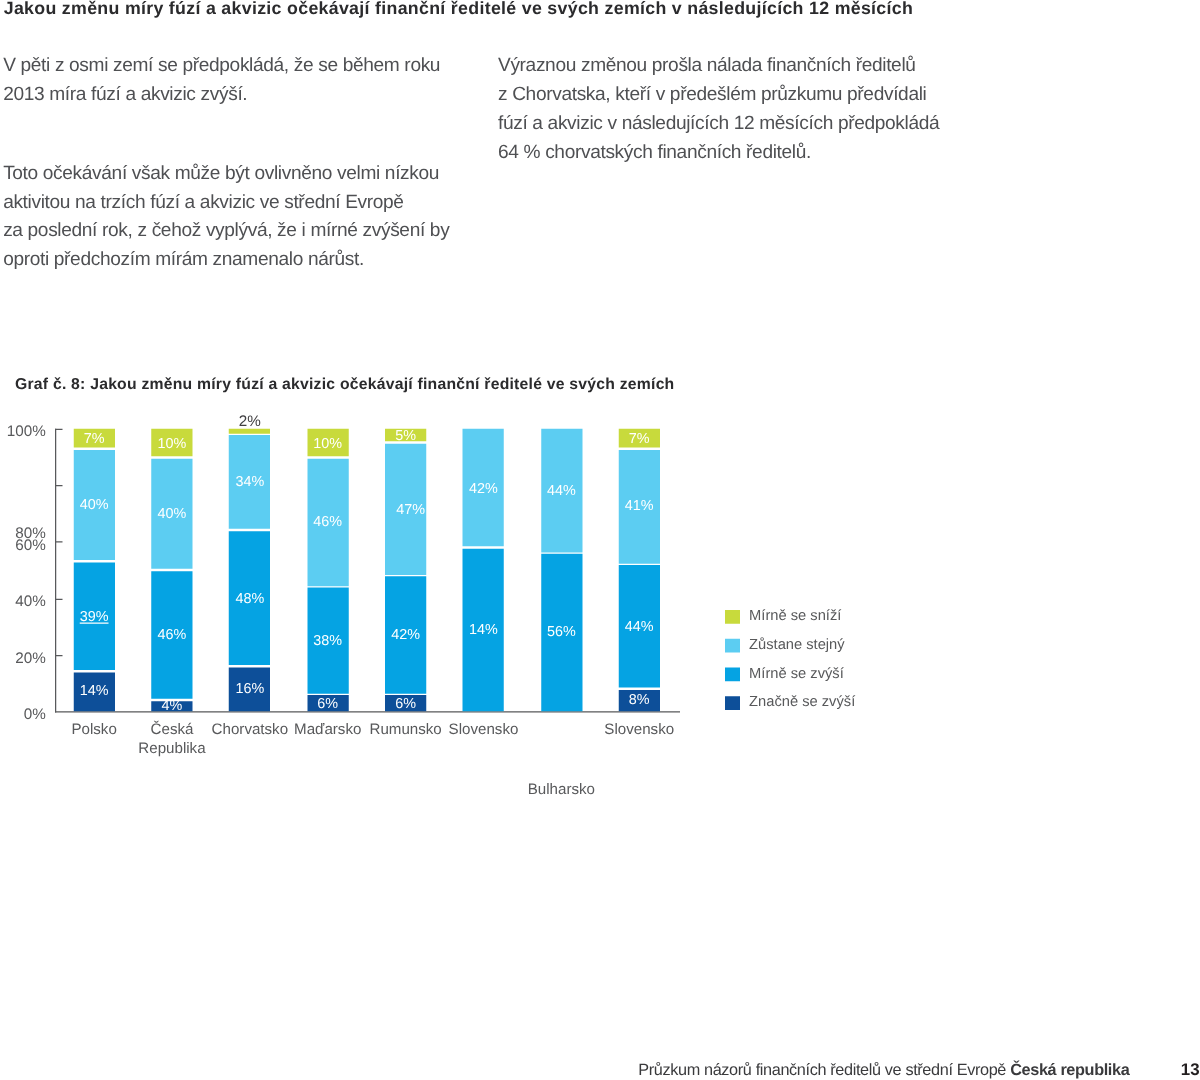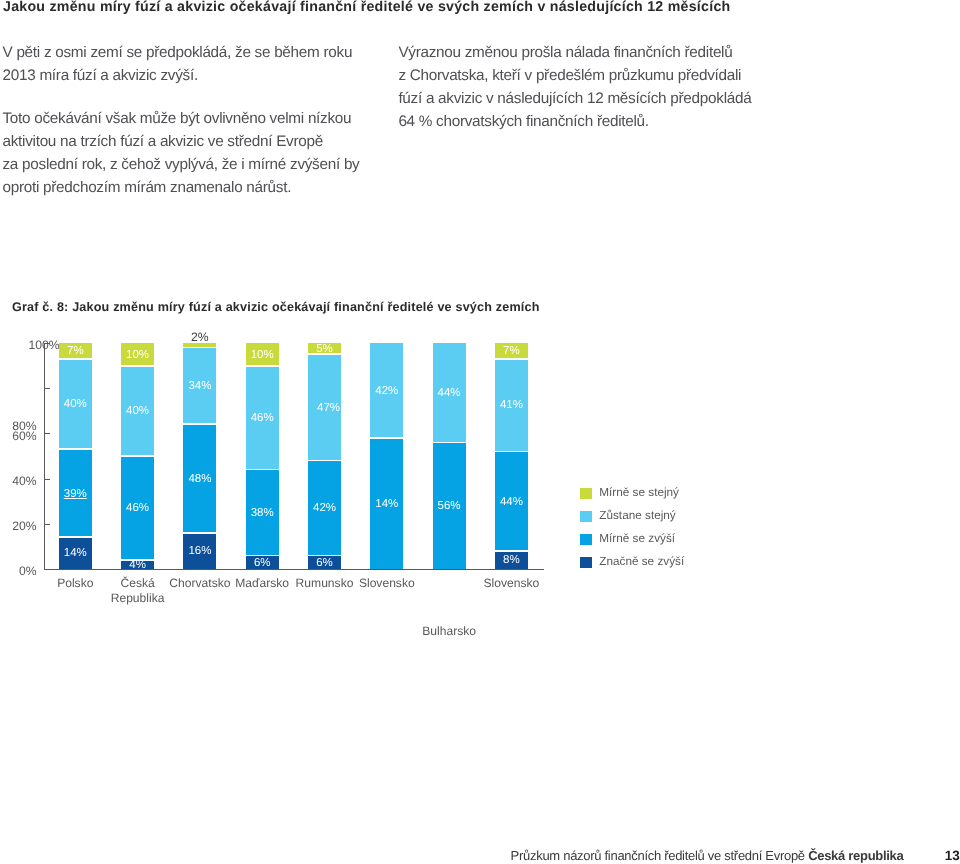--- a/index.html
+++ b/index.html
@@ -15,21 +15,21 @@
   #headline{
     position:absolute;left:3px;top:-0.5px;width:950px;
     font-size:14.2px;font-weight:bold;color:#2b2b2d;letter-spacing:0.257px;
     line-height:15px;white-space:nowrap;
   }
 
   .col{position:absolute;font-size:15.3px;color:#4f5053;line-height:23px;letter-spacing:-0.28px;}
   #col-left{left:2.5px;top:41.4px;width:400px;}
   #col-right{left:398.4px;top:41.4px;width:400px;}
   .col p{margin:0;}
-  .col p.gap{margin-top:20px;}
+  .col p.gap{margin-top:40px;}
   .ln{display:block;white-space:nowrap;}
 
   #chart-title{
     position:absolute;left:12px;top:299.5px;
     font-size:12.6px;font-weight:bold;color:#2b2b2d;white-space:nowrap;
     letter-spacing:0.185px;
   }
 
   #chart{position:absolute;left:0px;top:330px;width:560px;height:260px;}
 
@@ -90,21 +90,21 @@
         <span class="ln">64 % chorvatských finančních ředitelů.</span>
       </p>
     </div>
 
   <div id="chart-title">Graf č. 8: Jakou změnu míry fúzí a akvizic očekávají finanční ředitelé ve svých zemích</div>
 
   <div id="chart">
       <div class="axis-line" id="y-axis" style="left: 44px; top: 13px; width: 1px; height: 227px;"></div>
       <div class="axis-line" id="x-axis" style="left: 44px; top: 239px; width: 500px; height: 1px;"></div>
       <div class="tick" style="top: 13px; left: 44px;"></div>
-      <div class="ylabel" style="top: 8.2px; left: 0px; width: 36.6px; padding-left: 23px;">100%</div>
+      <div class="ylabel" style="top: 8.2px; left: 0px; width: 36.6px;">100%</div>
       <div class="tick" style="top: 58.2px; left: 44px;"></div>
       <div class="ylabel" style="top: 53.4px; left: 0px; width: 36.6px; margin-top: 36px;">80%</div>
       <div class="tick" style="top: 103.4px; left: 44px;"></div>
       <div class="ylabel" style="top: 98.6px; left: 0px; width: 36.6px;">60%</div>
       <div class="tick" style="top: 148.6px; left: 44px;"></div>
       <div class="ylabel" style="top: 143.8px; left: 0px; width: 36.6px;">40%</div>
       <div class="tick" style="top: 193.8px; left: 44px;"></div>
       <div class="ylabel" style="top: 189px; left: 0px; width: 36.6px;">20%</div>
       <div class="ylabel" style="top: 234.2px; left: 0px; width: 36.6px;">0%</div>
       <div class="seg" style="left: 58.8px; top: 208.26px; height: 30.74px; background: rgb(13, 79, 153);"></div>
@@ -186,21 +186,21 @@
       <div class="seg-label" style="left: 494.9px; top: 15.21px;">7%</div>
       <div class="cat" style="left: 478.9px; width: 65px; top: 245.6px;">
         <span style="display: block;">Slovensko</span>
       </div>
       <div class="toplabel" style="left: 169.9px; top: 1.3px;">2%</div>
     </div>
 
   <div id="legend">
       <div class="legend-item" style="top: 0px;">
         <span class="legend-sw" style="background: rgb(200, 218, 60);"></span>
-        <span class="legend-tx">Mírně se stejný</span>
+        <span class="legend-tx">Mírně se sníží</span>
       </div>
       <div class="legend-item" style="top: 23.1px;">
         <span class="legend-sw" style="background: rgb(92, 205, 242);"></span>
         <span class="legend-tx">Zůstane stejný</span>
       </div>
       <div class="legend-item" style="top: 46.2px;">
         <span class="legend-sw" style="background: rgb(5, 163, 227);"></span>
         <span class="legend-tx">Mírně se zvýší</span>
       </div>
       <div class="legend-item" style="top: 69.3px;">

